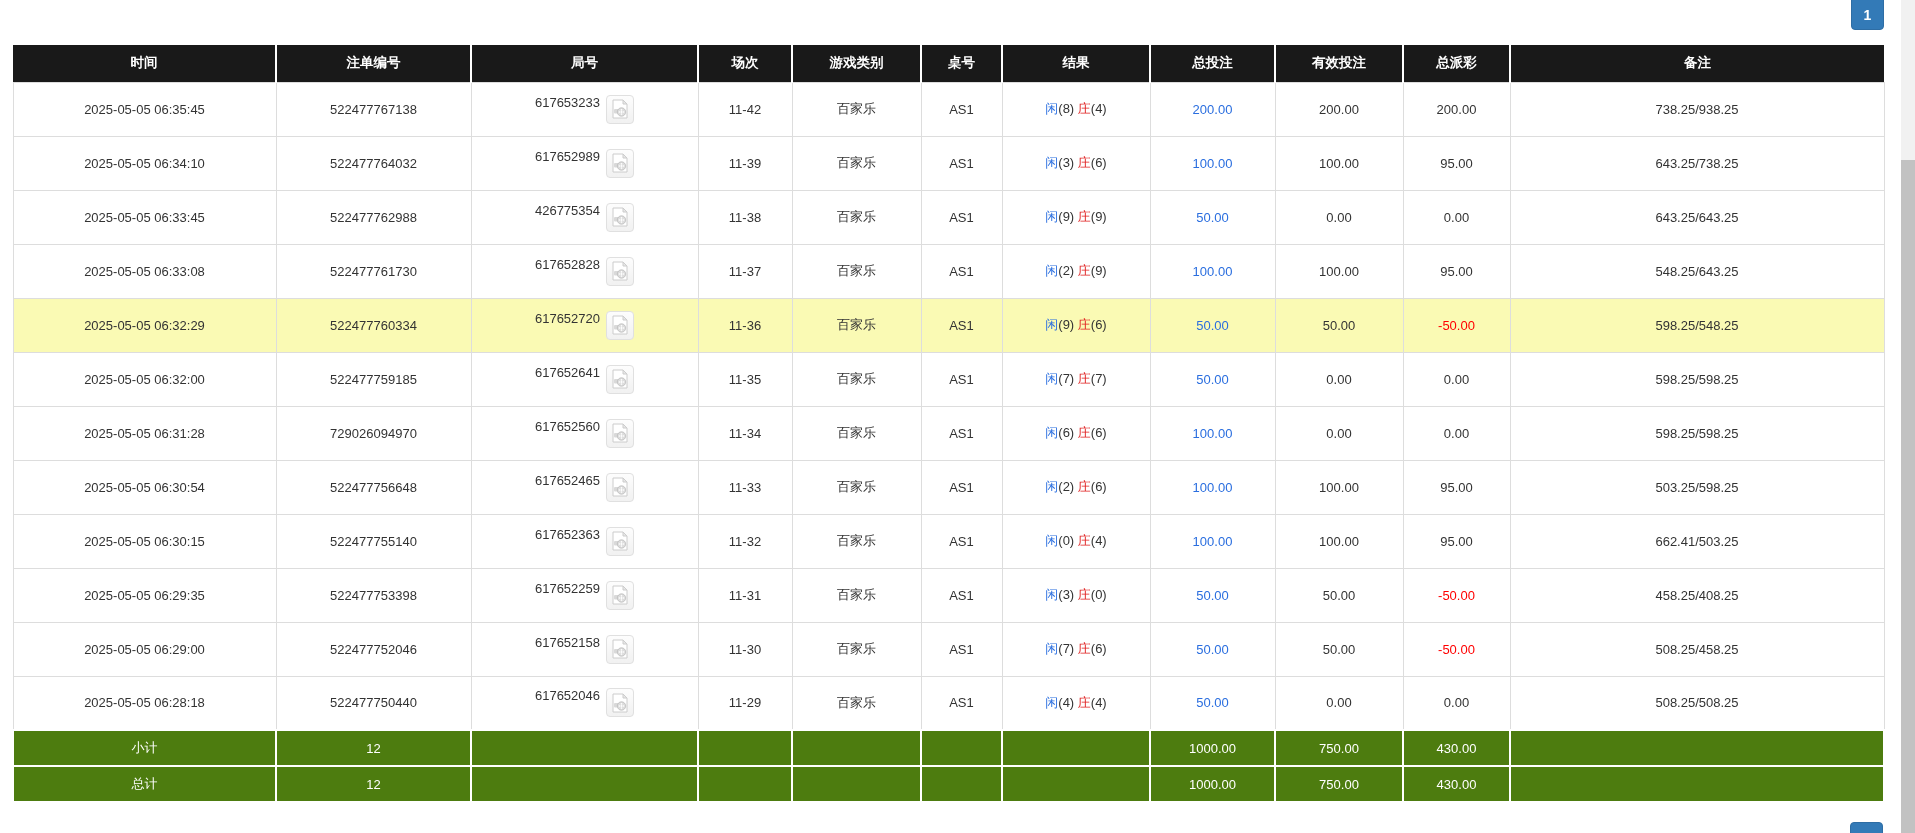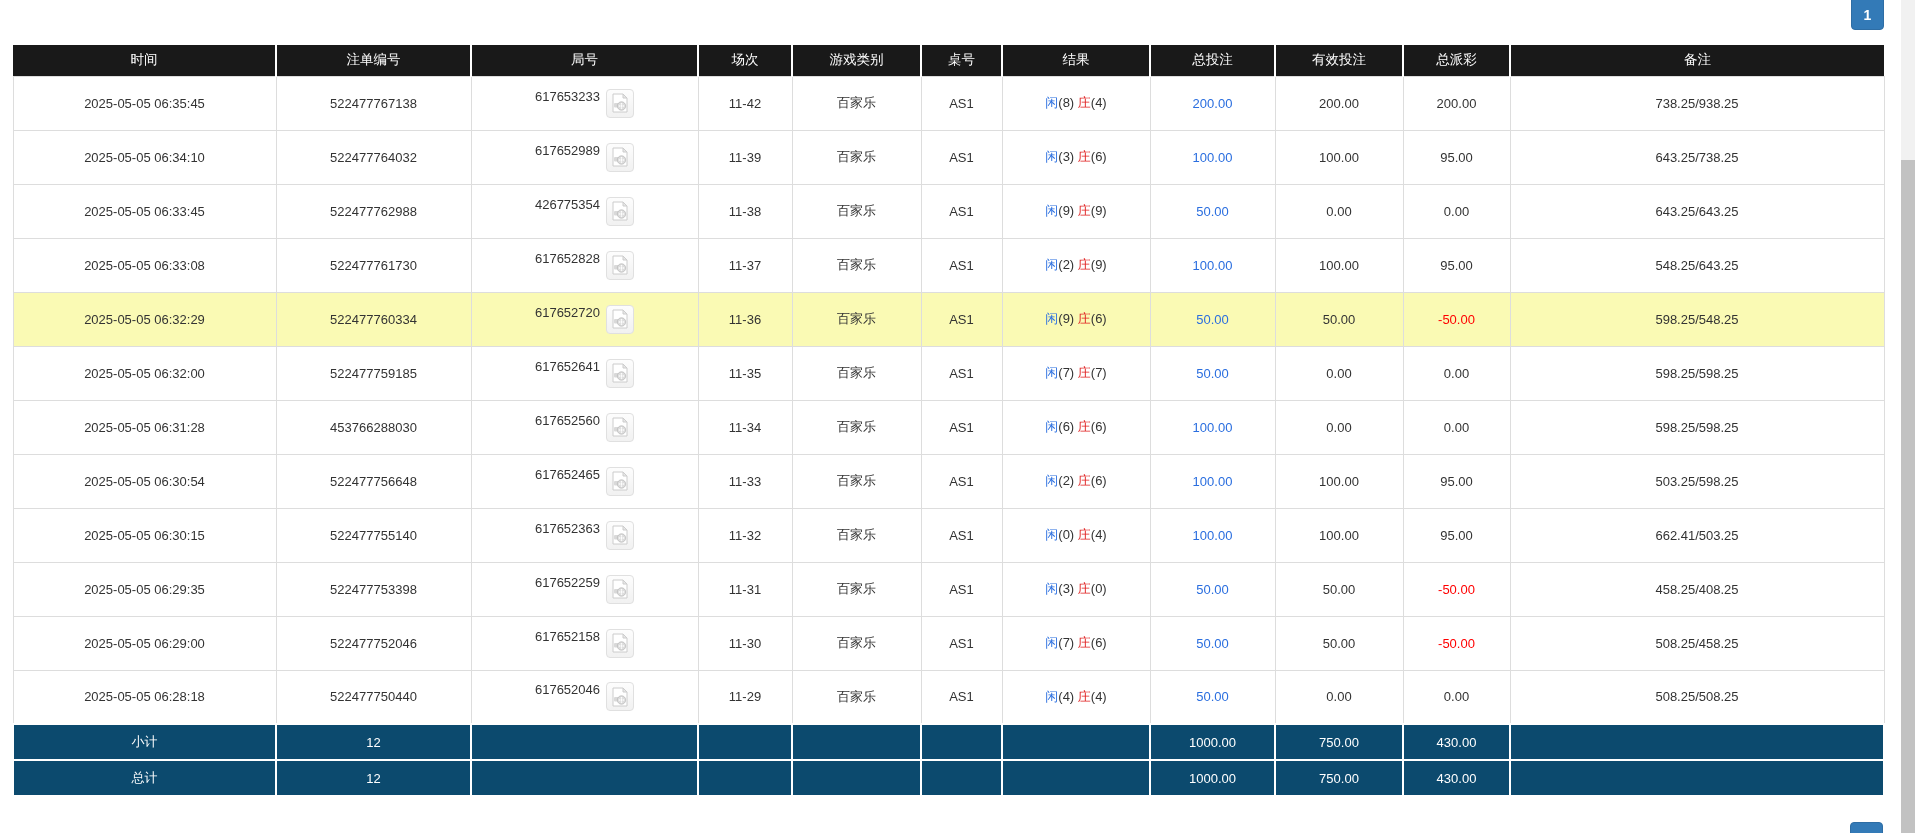--- a/index.html
+++ b/index.html
@@ -17,39 +17,39 @@
   .page-btn-bottom { position:absolute; bottom:-2px; right:32px; width:33px; height:13px;
     background:#337ab7; border:1px solid #2e6da4; border-radius:4px 4px 0 0; cursor:pointer; }
 
   
   .scrollbar-track { position:absolute; top:0; right:0; width:14px; height:833px; background:#f1f1f1; }
   .scrollbar-thumb { position:absolute; top:160px; right:0; width:14px; height:673px; background:#c2c2c2; }
 
   
   .table-wrap { position:absolute; top:45px; left:12px; }
   table.records { border-collapse:collapse; table-layout:fixed; width:1871px; }
-  table.records th { background:#191919; color:#ffffff; font-size:13.5px; font-weight:normal;
-    height:31px; text-align:center; border-left:2px solid #ffffff; }
+  table.records th { background:#191919; color:#ffffff; font-size:13.5px; font-weight:bold;
+    height:37px; text-align:center; border-left:2px solid #ffffff; }
   table.records th:first-child { border-left:none; }
   table.records tbody td { background:#ffffff; border:1px solid #dddddd; height:54px;
     text-align:center; font-size:13px; color:#333333; vertical-align:middle; }
   tr.highlighted td { background:#fafab4 !important; }
   .link { color:#2a6edf; cursor:pointer; text-decoration:none; }
   .player-char { color:#2a6edf; }
   .banker-char { color:#e02222; }
   td.payout.neg { color:#ff0000; }
 
   
   .round-cell-inner { display:inline-flex; align-items:flex-start; gap:6px; }
   .video-btn { display:inline-flex; align-items:center; justify-content:center;
     width:28px; height:29px; border:1px solid #e0e0e0; border-radius:4px;
     background:linear-gradient(#fdfdfd,#f1f1f1); cursor:pointer; }
 
   
-  table.records tfoot td { background:#0c4a6e; color:#ffffff; font-size:13px;
+  table.records tfoot td { background:#4d7c0f; color:#ffffff; font-size:13px;
     height:36px; text-align:center; border:2px solid #ffffff; vertical-align:middle; }
 </style>
 </head>
 <body>
 
 <div class="page">
 
   <div class="page-btn-top">1</div>
 
   <div class="table-wrap">
@@ -276,21 +276,21 @@
       <span class="player-char">闲</span><span>(7)</span>
       <span class="banker-char">庄</span><span>(7)</span>
     </td>
     <td><a class="link">50.00</a></td>
     <td>0.00</td>
     <td class="payout">0.00</td>
     <td>598.25/598.25</td>
   </tr>
           <tr>
     <td>2025-05-05 06:31:28</td>
-    <td>453766288030</td>
+    <td>729026094970</td>
     <td>
       <span class="round-cell-inner">
         <span>617652560</span>
         <span class="video-btn">
           <svg width="18" height="20" viewBox="0 0 18 20">
             <path d="M2 1 h10 l4 4 v14 h-14 z" fill="#ffffff" stroke="#cccccc" stroke-width="1"></path>
             <path d="M12 1 l4 4 h-4 z" fill="#e8e8e8" stroke="#cccccc" stroke-width="1"></path>
             <rect x="3" y="10" width="5.5" height="4.5" rx="1" fill="#d9d9d9"></rect>
             <circle cx="10.5" cy="13" r="4.2" fill="#dcdcdc" stroke="#bdbdbd" stroke-width="0.8"></circle>
             <circle cx="10.5" cy="13" r="1.0" fill="#ffffff"></circle>

